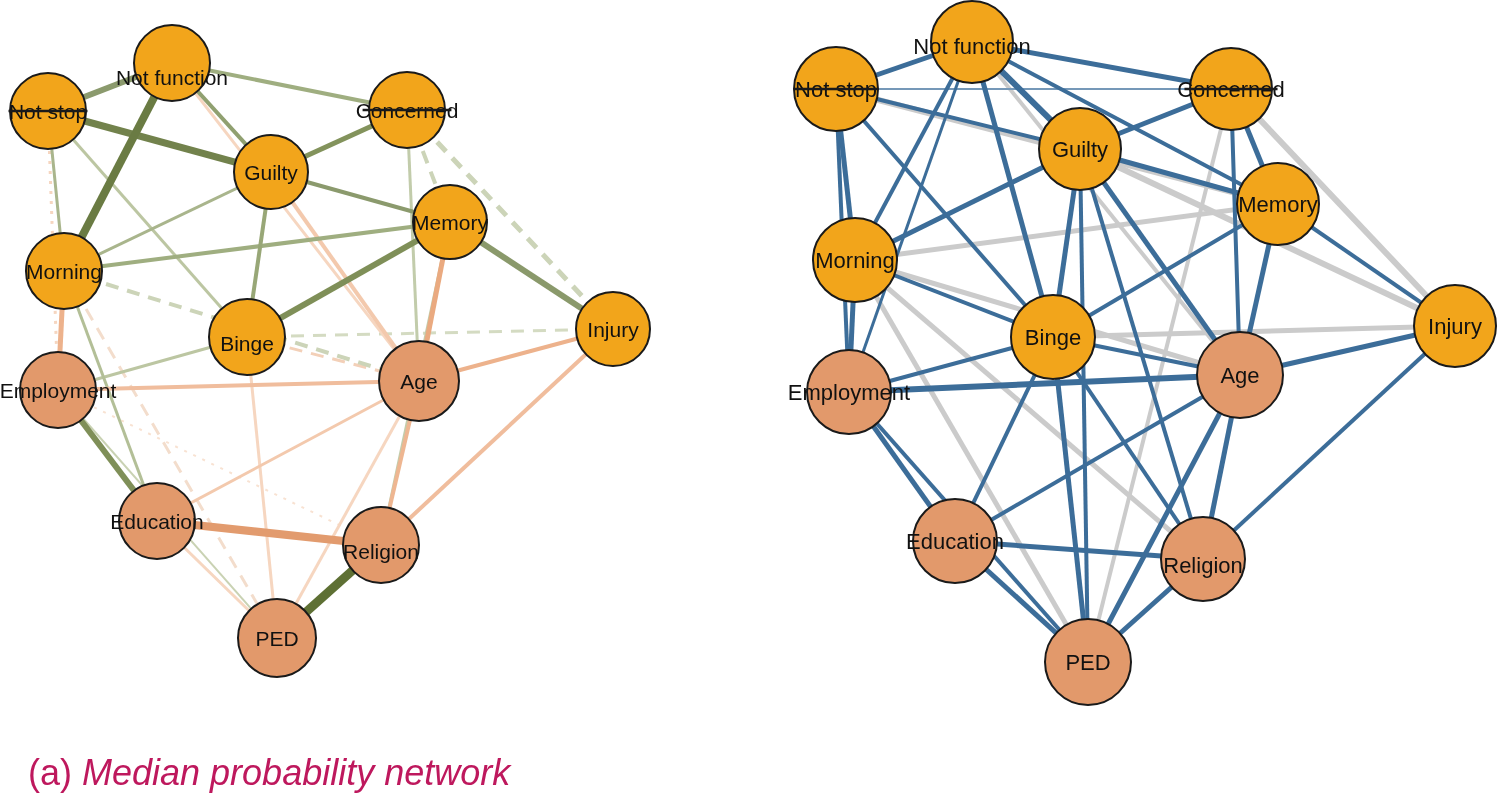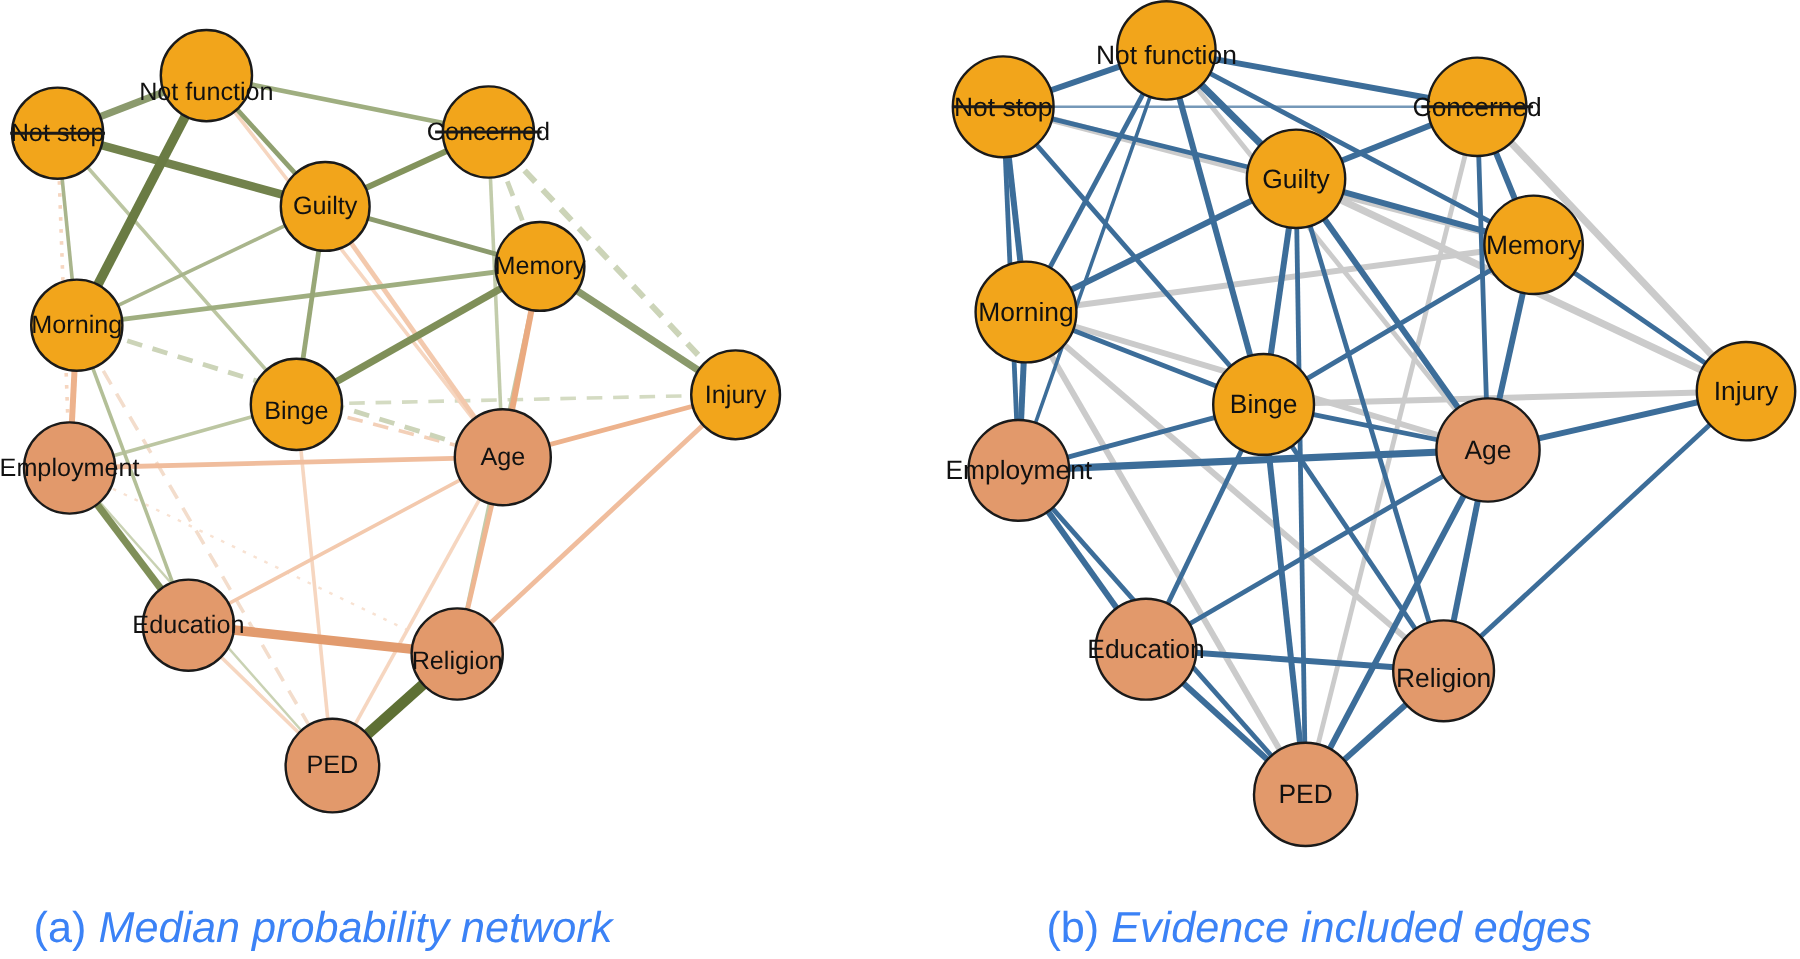--- a/index.html
+++ b/index.html
@@ -1,19 +1,19 @@
 <!DOCTYPE html>
 <html><head>
 <meta charset="utf-8">
 <style>
   html,body{margin:0;padding:0;background:#ffffff;}
   body{width:1500px;height:799px;position:relative;font-family:"Liberation Sans",sans-serif;overflow:hidden;}
   #figure-wrap{position:absolute;inset:0;}
   #network-svg{position:absolute;left:0;top:0;}
-  .caption{position:absolute;font-size:36px;color:#3b82f6;white-space:nowrap;}
+  .caption{position:absolute;font-size:36px;color:#be185d;white-space:nowrap;}
   .caption .prefix{font-style:normal;}
   .caption .cap-text{font-style:italic;}
   #caption-a{left:28px;top:752px;}
   #caption-b{left:872px;top:752px;}
 </style>
 </head>
 <body>
 
 <div id="figure-wrap">
   <svg id="network-svg" width="1500" height="799" viewBox="0 0 1500 799">
@@ -169,16 +169,13 @@
         <circle cx="1203" cy="559" r="42" fill="#E2996B" stroke="#1a1a1a" stroke-width="2"></circle>
         <text x="1203" y="565" text-anchor="middle" dominant-baseline="central" font-size="22" fill="#111111" font-family="&quot;Liberation Sans&quot;, sans-serif">Religion</text>
         <circle cx="1088" cy="662" r="43" fill="#E2996B" stroke="#1a1a1a" stroke-width="2"></circle>
         <text x="1088" y="662" text-anchor="middle" dominant-baseline="central" font-size="22" fill="#111111" font-family="&quot;Liberation Sans&quot;, sans-serif">PED</text>
       </g>
     </svg>
 
   <div class="caption" id="caption-a">
     <span class="prefix">(a) </span><span class="cap-text">Median probability network</span>
   </div>
-  <div class="caption" id="caption-b">
-    <span class="prefix">(b) </span><span class="cap-text">Evidence included edges</span>
-  </div>
 </div>
 
 </body></html>

